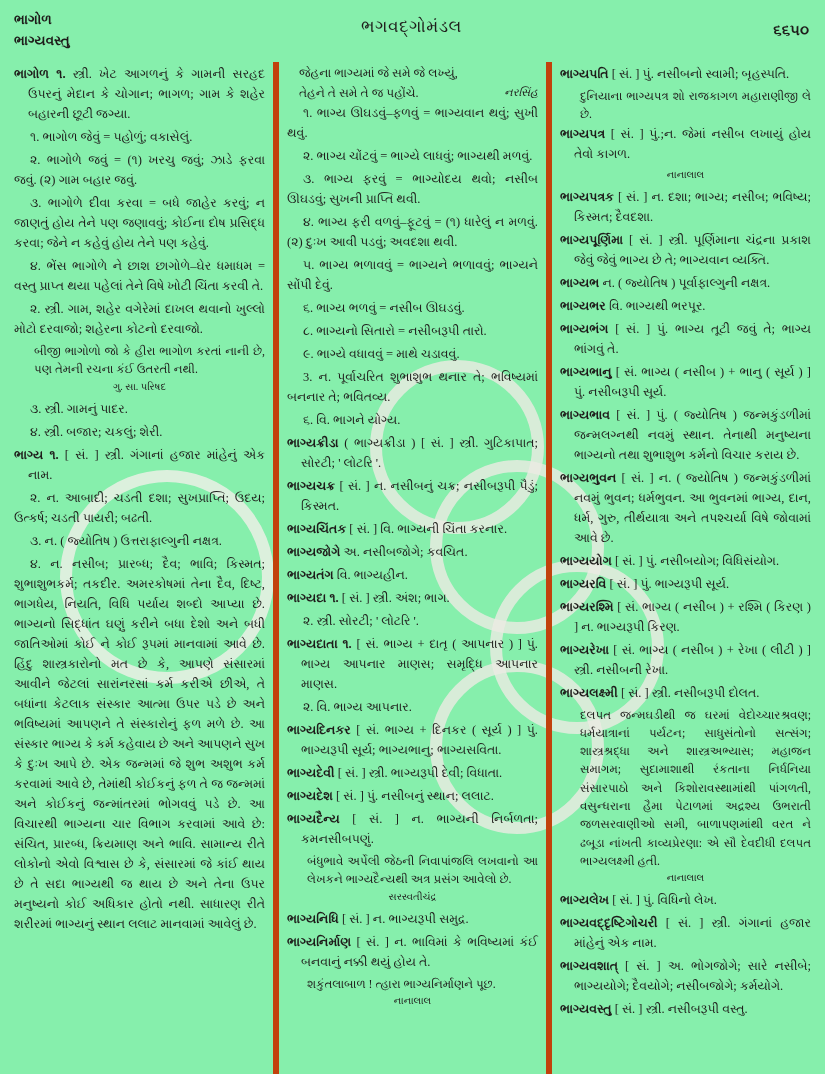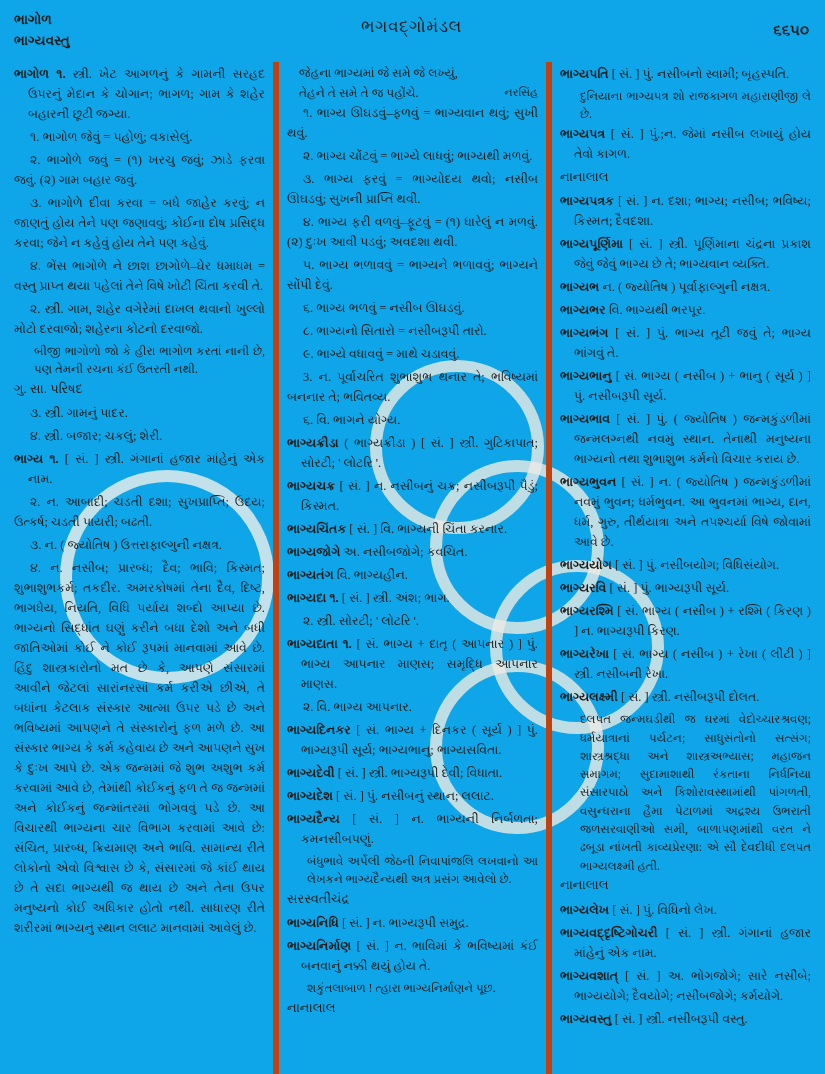--- a/index.html
+++ b/index.html
@@ -1,20 +1,20 @@
 <!DOCTYPE html>
 <html lang="gu"><head>
 <meta charset="utf-8">
 <style>
   html,body{margin:0;padding:0;background:#888;}
   .page{
     position:relative;
     width:825px;height:1074px;
     margin:0 auto;
-    background:#0ea5e9;
+    background:#86efac;
     color:#1e1c1a;
     font-family:"Liberation Serif","DejaVu Serif",serif;
     overflow:hidden;
     box-sizing:border-box;
   }
   
   .hdr{
     position:absolute;top:6px;left:0;right:0;height:56px;
     display:flex;align-items:flex-start;
     padding:4px 16px 0 14px;box-sizing:border-box;
@@ -43,23 +43,23 @@
     box-sizing:border-box;
   }
   .col + .col{border-left:6px solid #c2410c;}
   
   .blk{margin:0 0 3px 0;}
   .blk .lead{font-weight:bold;}
   .entry{padding-left:14px;text-indent:-14px;}
   .sense{text-indent:16px;}
   .idiom{text-indent:16px;}
   .quote{padding-left:20px;font-size:11.8px;line-height:1.55;margin-bottom:0;}
-  .attrib{text-align:left;font-size:13px;margin:0 0 4px 0;}
+  .attrib{text-align:center;font-size:10px;margin:0 0 4px 0;}
   .verse{padding-left:12px;font-size:12.2px;margin-bottom:0;}
-  .inline-attrib{float:right;font-size:11.2px;}
+  .inline-attrib{float:right;font-size:11.2px;font-style:italic;}
 </style>
 </head>
 <body>
 
 <div class="page">
 
   <div class="wm wm1"></div>
   <div class="wm wm2"></div>
   <div class="wm wm3"></div>
   <div class="wm wm4"></div>

